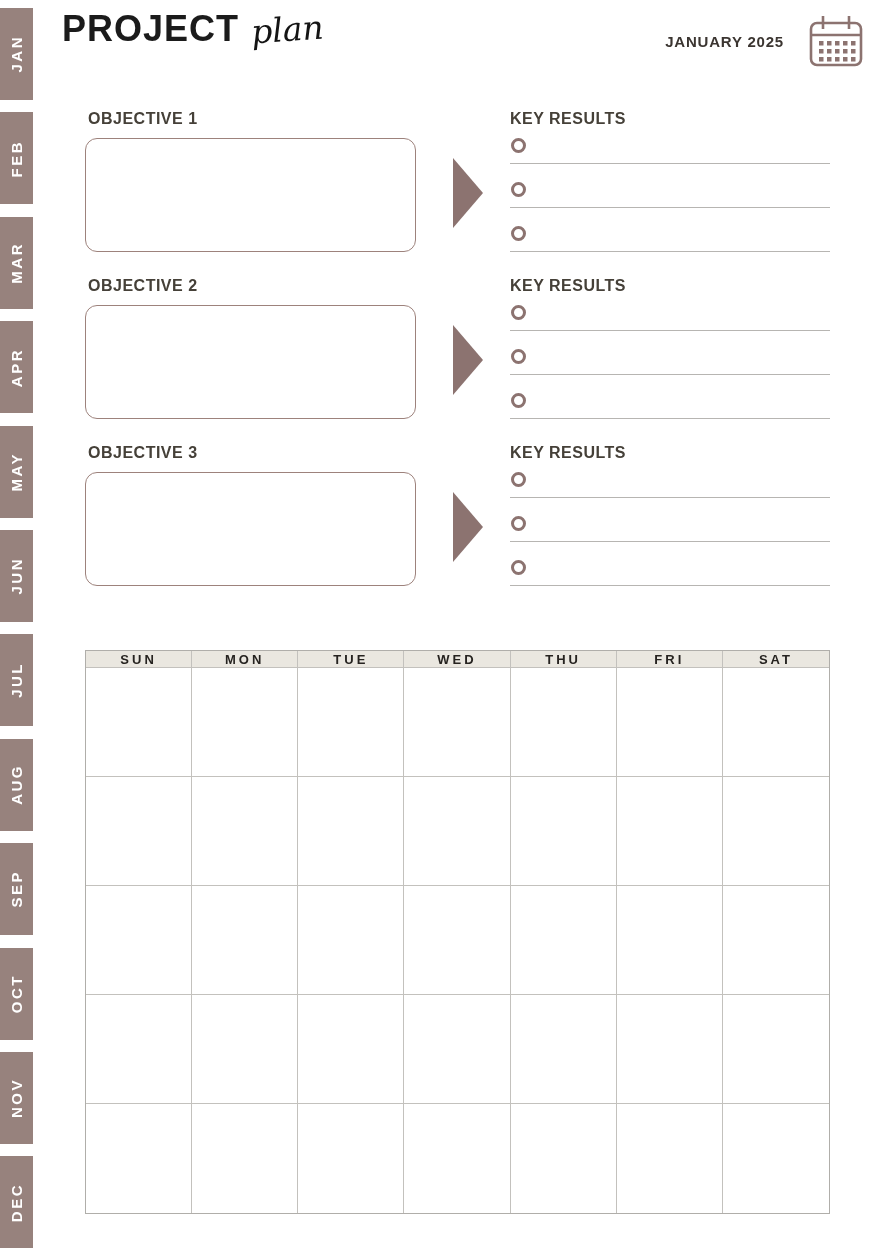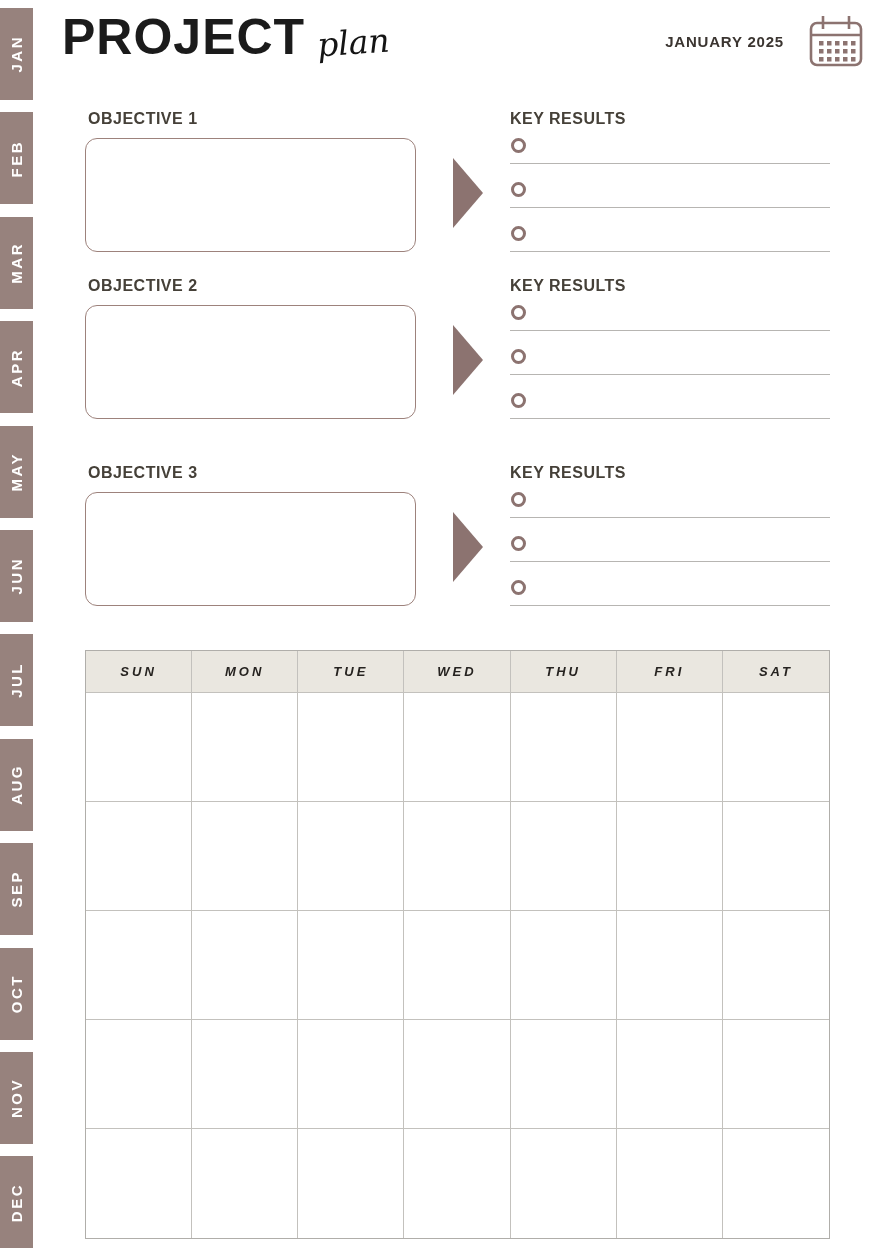--- a/index.html
+++ b/index.html
@@ -23,21 +23,21 @@
     width:33px;height:92px;background:var(--tab);
     display:flex;align-items:center;justify-content:center;cursor:pointer;
   }
   .month-tab span{
     writing-mode:vertical-rl;transform:rotate(180deg);
     color:#fff;font-size:15px;font-weight:bold;letter-spacing:2.5px;
   }
 
   
   .title-wrap{position:absolute;left:62px;top:8px;display:flex;align-items:baseline;}
-  .title-main{font-size:50px;font-weight:600;letter-spacing:1px;color:var(--ink);}
+  .title-main{font-size:36px;font-weight:600;letter-spacing:1px;color:var(--ink);}
   .title-script{
     font-family:"DejaVu Serif", serif;font-style:italic;font-size:33px;
     color:#141414;margin-left:12px;transform:rotate(-4deg);display:inline-block;
   }
   .date-area{position:absolute;top:14px;right:20px;display:flex;align-items:center;gap:24px;}
   .date-label{font-size:15px;font-weight:bold;letter-spacing:0.8px;color:#3b3531;}
 
   
   .obj-section{position:absolute;left:85px;width:745px;height:150px;}
   .obj-label,.kr-label{
@@ -69,22 +69,22 @@
   .schedule-title{position:absolute;left:85px;top:603px;width:745px;text-align:center;}
   .schedule-title span{
     display:inline-block;font-size:18px;font-weight:bold;letter-spacing:0.5px;
     color:#3c3731;transform:scaleX(0.92);
   }
   .cal-table{
     position:absolute;left:85px;top:650px;width:745px;
     border:1px solid var(--table-outer);background:#fff;
   }
   .cal-header{
-    display:grid;grid-template-columns:repeat(7,1fr);height:42px;
-    background:var(--header-bg);border-bottom:1px solid var(--table-border);font-style:italic;
+    display:grid;grid-template-columns:repeat(7,1fr);height:17px;
+    background:var(--header-bg);border-bottom:1px solid var(--table-border);
   }
   .cal-header .cal-day{
     display:flex;align-items:center;justify-content:center;
     font-size:13px;font-weight:bold;letter-spacing:3px;color:var(--day-ink);
     border-right:1px solid var(--table-border);
   }
   .cal-header .cal-day:last-child{border-right:none;text-align:center;}
   .cal-row{
     display:grid;grid-template-columns:repeat(7,1fr);height:109px;
     border-bottom:1px solid var(--table-border);
@@ -195,21 +195,21 @@
         <span class="kr-circle"></span>
       </div>
     <div class="kr-item kr-top-1">
         <span class="kr-circle"></span>
       </div>
     <div class="kr-item kr-top-2">
         <span class="kr-circle"></span>
       </div>
   </section>
 
-  <section class="obj-section" style="top:464px;">
+  <section class="obj-section" style="top:444px;">
     <div class="obj-label">OBJECTIVE 3</div>
     <div class="obj-box"></div>
     <div class="arrow"></div>
     <div class="kr-label">KEY RESULTS</div>
     <div class="kr-item kr-top-0">
         <span class="kr-circle"></span>
       </div>
     <div class="kr-item kr-top-1">
         <span class="kr-circle"></span>
       </div>

